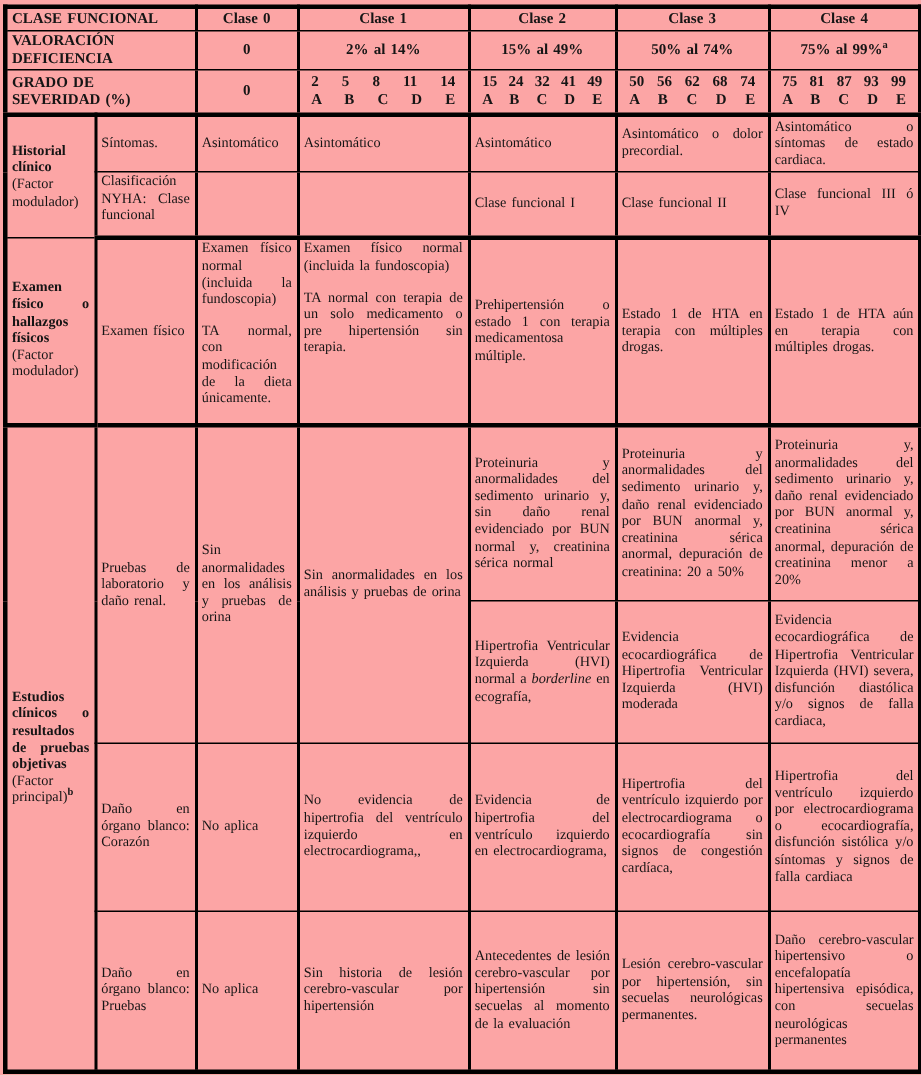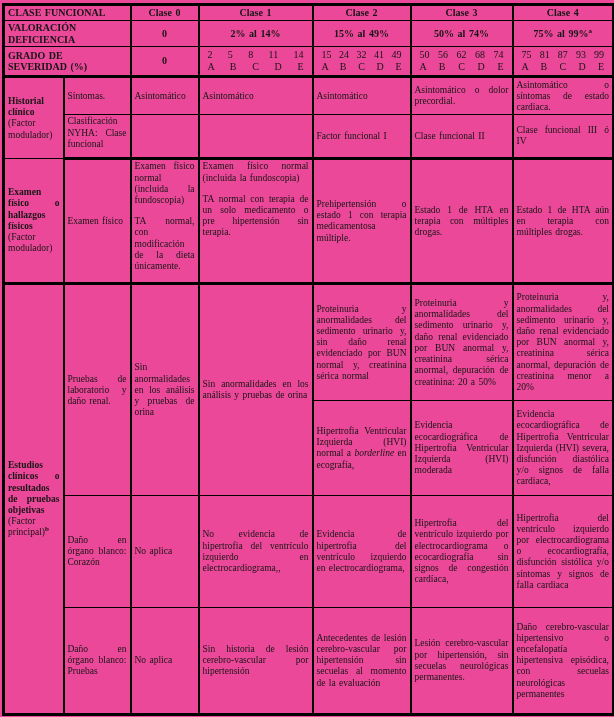--- a/index.html
+++ b/index.html
@@ -1,38 +1,38 @@
 <!DOCTYPE html>
 <html><head>
 <meta charset="utf-8">
 <style>
   html,body{margin:0;padding:0;background:#e8e8e8;}
   .page{
-    width:614px;height:717px;background:#ec4899;overflow:hidden;
+    width:614px;height:717px;background:#fca5a5;overflow:hidden;
     font-family:"Liberation Serif","DejaVu Serif",serif;color:#151515;
     position:relative;box-sizing:border-box;
   }
   table.main{
     border-collapse:collapse;table-layout:fixed;
     width:610px;margin:3px 2px 0 2px;
     border:3px solid #000;
   }
   td{
     border:1px solid #000;
     border-left-width:2px;border-right-width:2px;
     padding:1px 3px;
     font-size:9.5px;line-height:1.18;
     vertical-align:middle;text-align:justify;
     overflow:hidden;word-spacing:1px;
   }
   tr.thick-below>td{border-bottom-width:3px;}
   .hdr{font-weight:bold;font-size:10px;}
   .center{text-align:center;margin-left:43px;}
   .vtop{vertical-align:top;margin-left:28px;}
-  .grade-line{display:block;text-align:justify;text-align-last:justify;font-weight:normal;font-size:10px;padding:0 5px;line-height:1.25;}
+  .grade-line{display:block;text-align:justify;text-align-last:justify;font-weight:bold;font-size:10px;padding:0 5px;line-height:1.25;}
   .section-label b{font-size:9.5px;}
   sup{font-size:7px;line-height:0;font-weight:bold;}
   .p2{margin-top:10px;}
 </style>
 </head>
 <body>
 
 <div class="page">
   <table class="main">
     <colgroup>
@@ -101,21 +101,21 @@
       <td>Asintomático</td>
       <td>Asintomático</td>
       <td>Asintomático o dolor precordial.</td>
       <td>Asintomático o síntomas de estado cardiaca.</td>
     </tr>
 
     <tr style="height:44px" class="thick-below">
       <td class="vtop">Clasificación NYHA: Clase funcional</td>
       <td></td>
       <td></td>
-      <td>Factor funcional I</td>
+      <td>Clase funcional I</td>
       <td>Clase funcional II</td>
       <td>Clase funcional III ó IV</td>
     </tr>
 
     <tr style="height:125px" class="thick-below">
       <td class="section-label">
         <b>Examen físico o hallazgos físicos</b>
         <span>(Factor modulador)</span>
       </td>
       <td>Examen físico</td>

